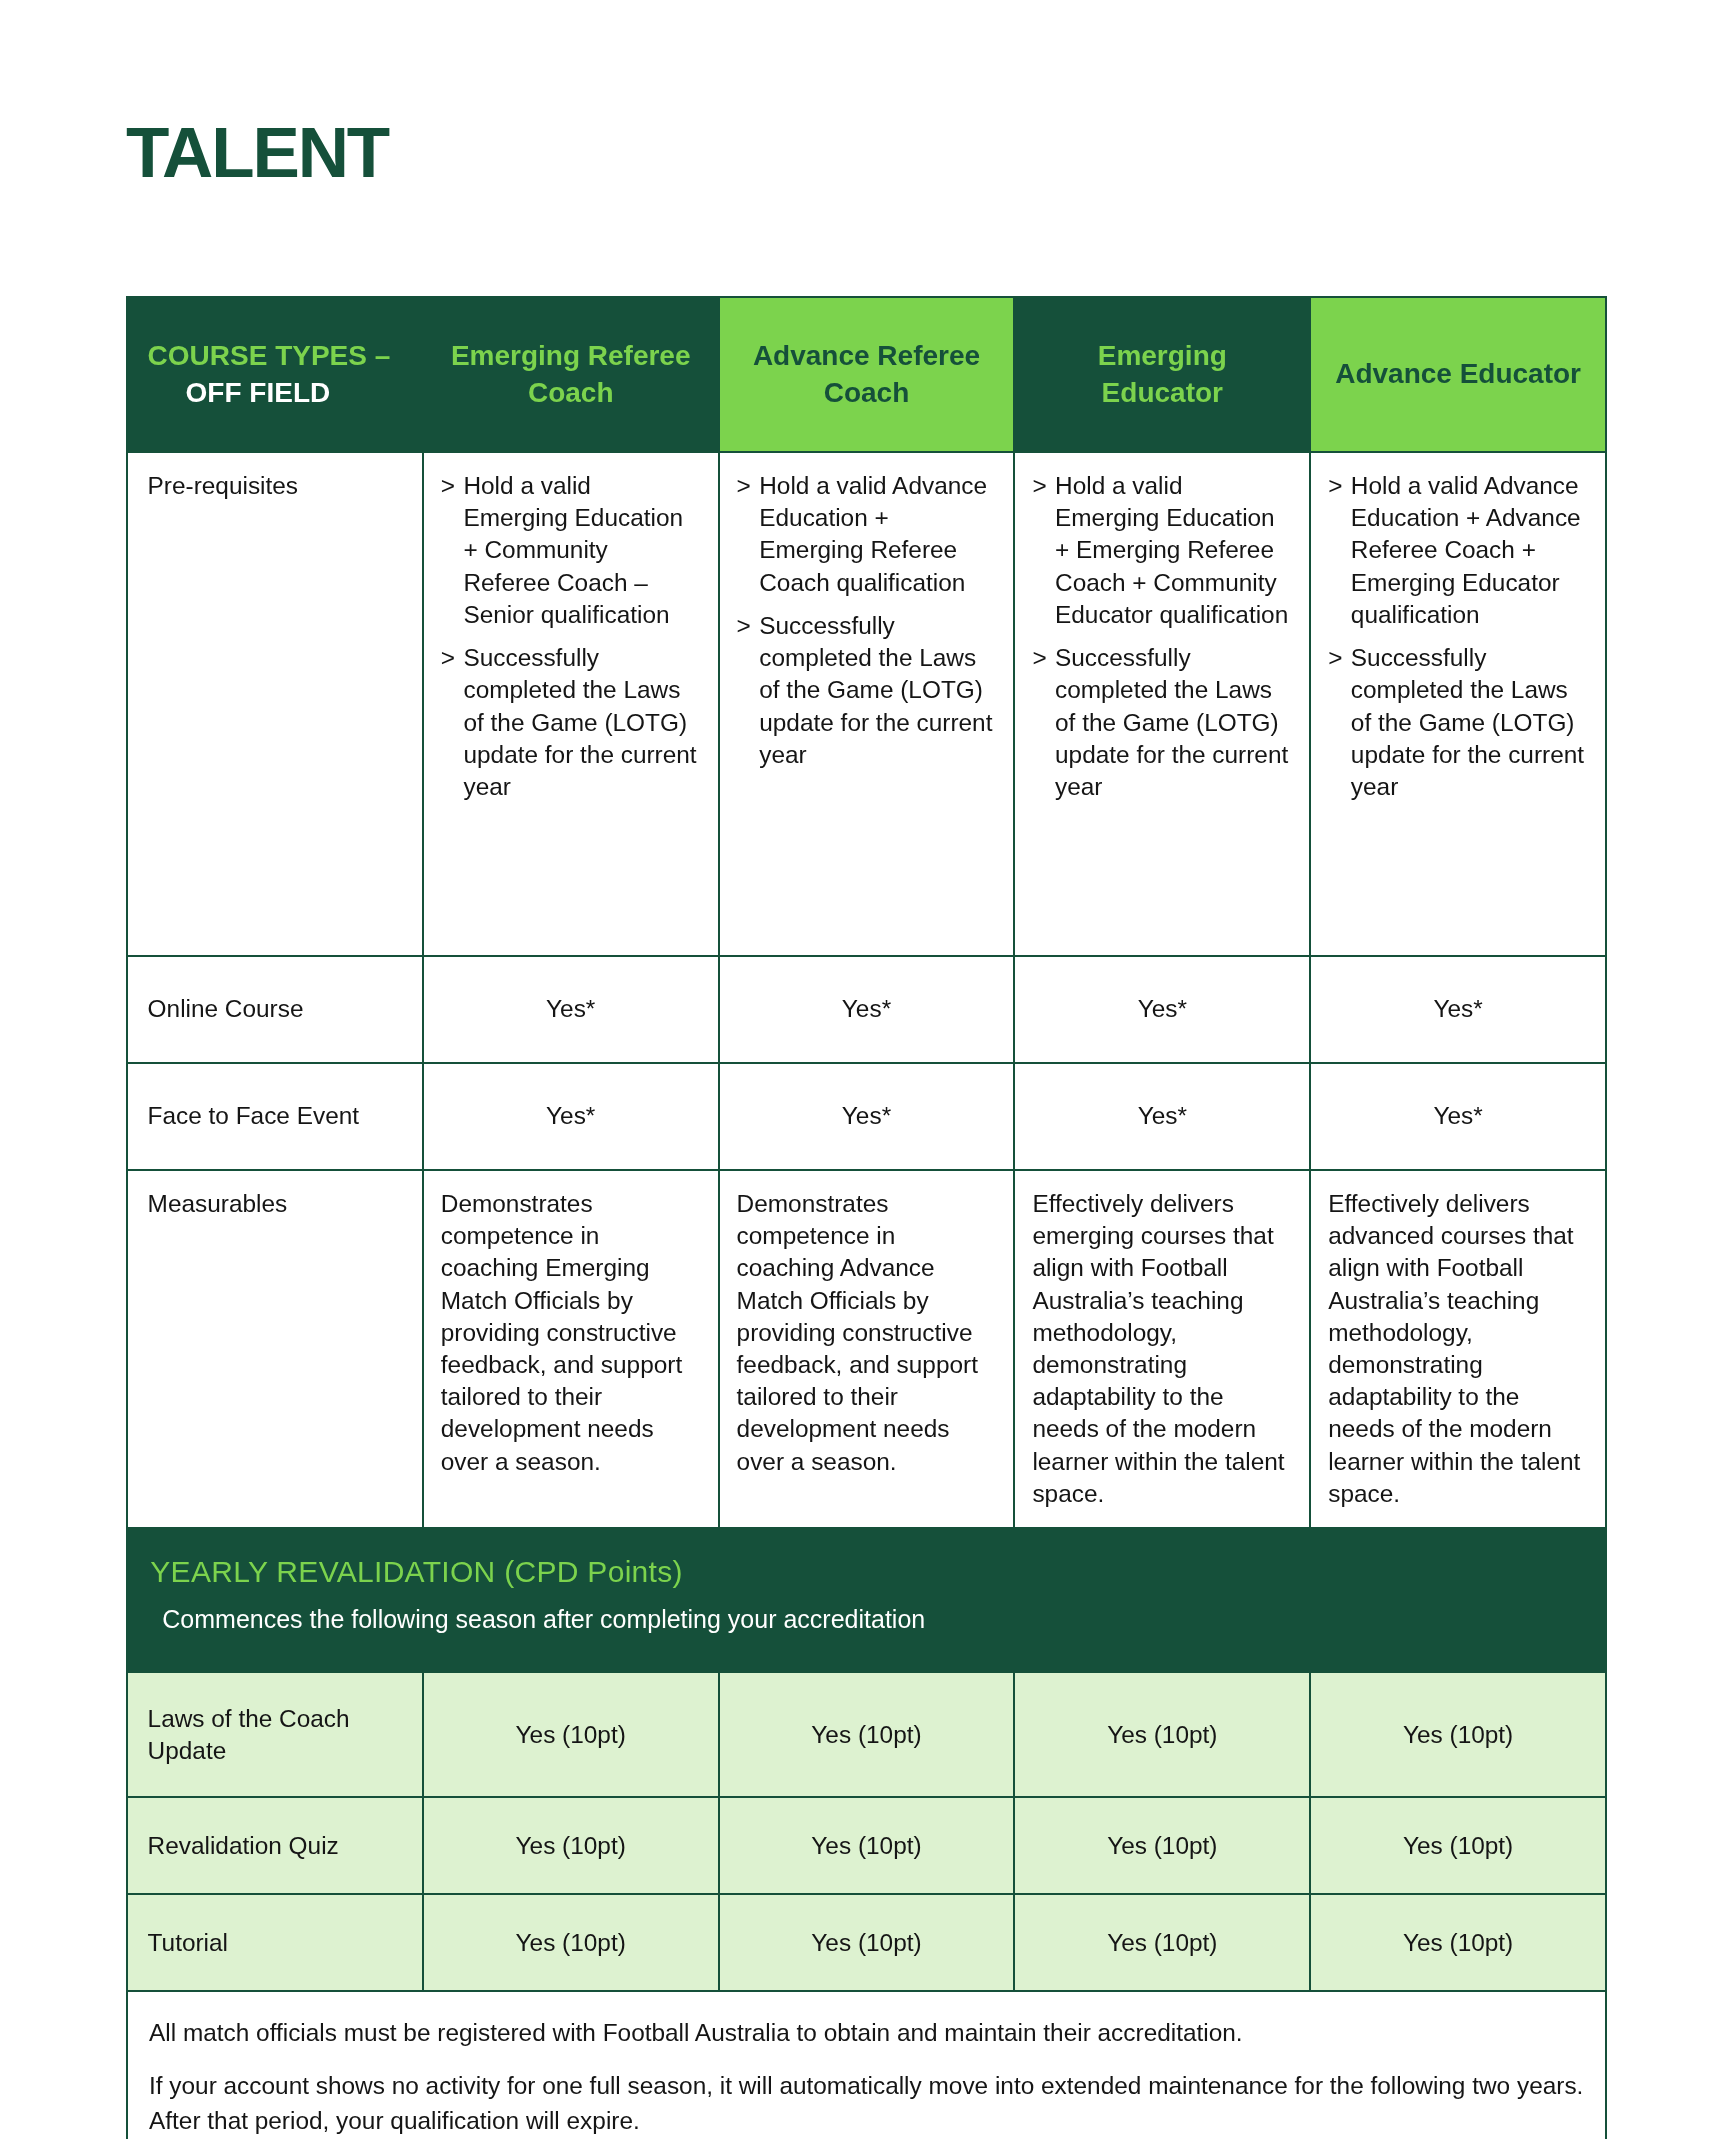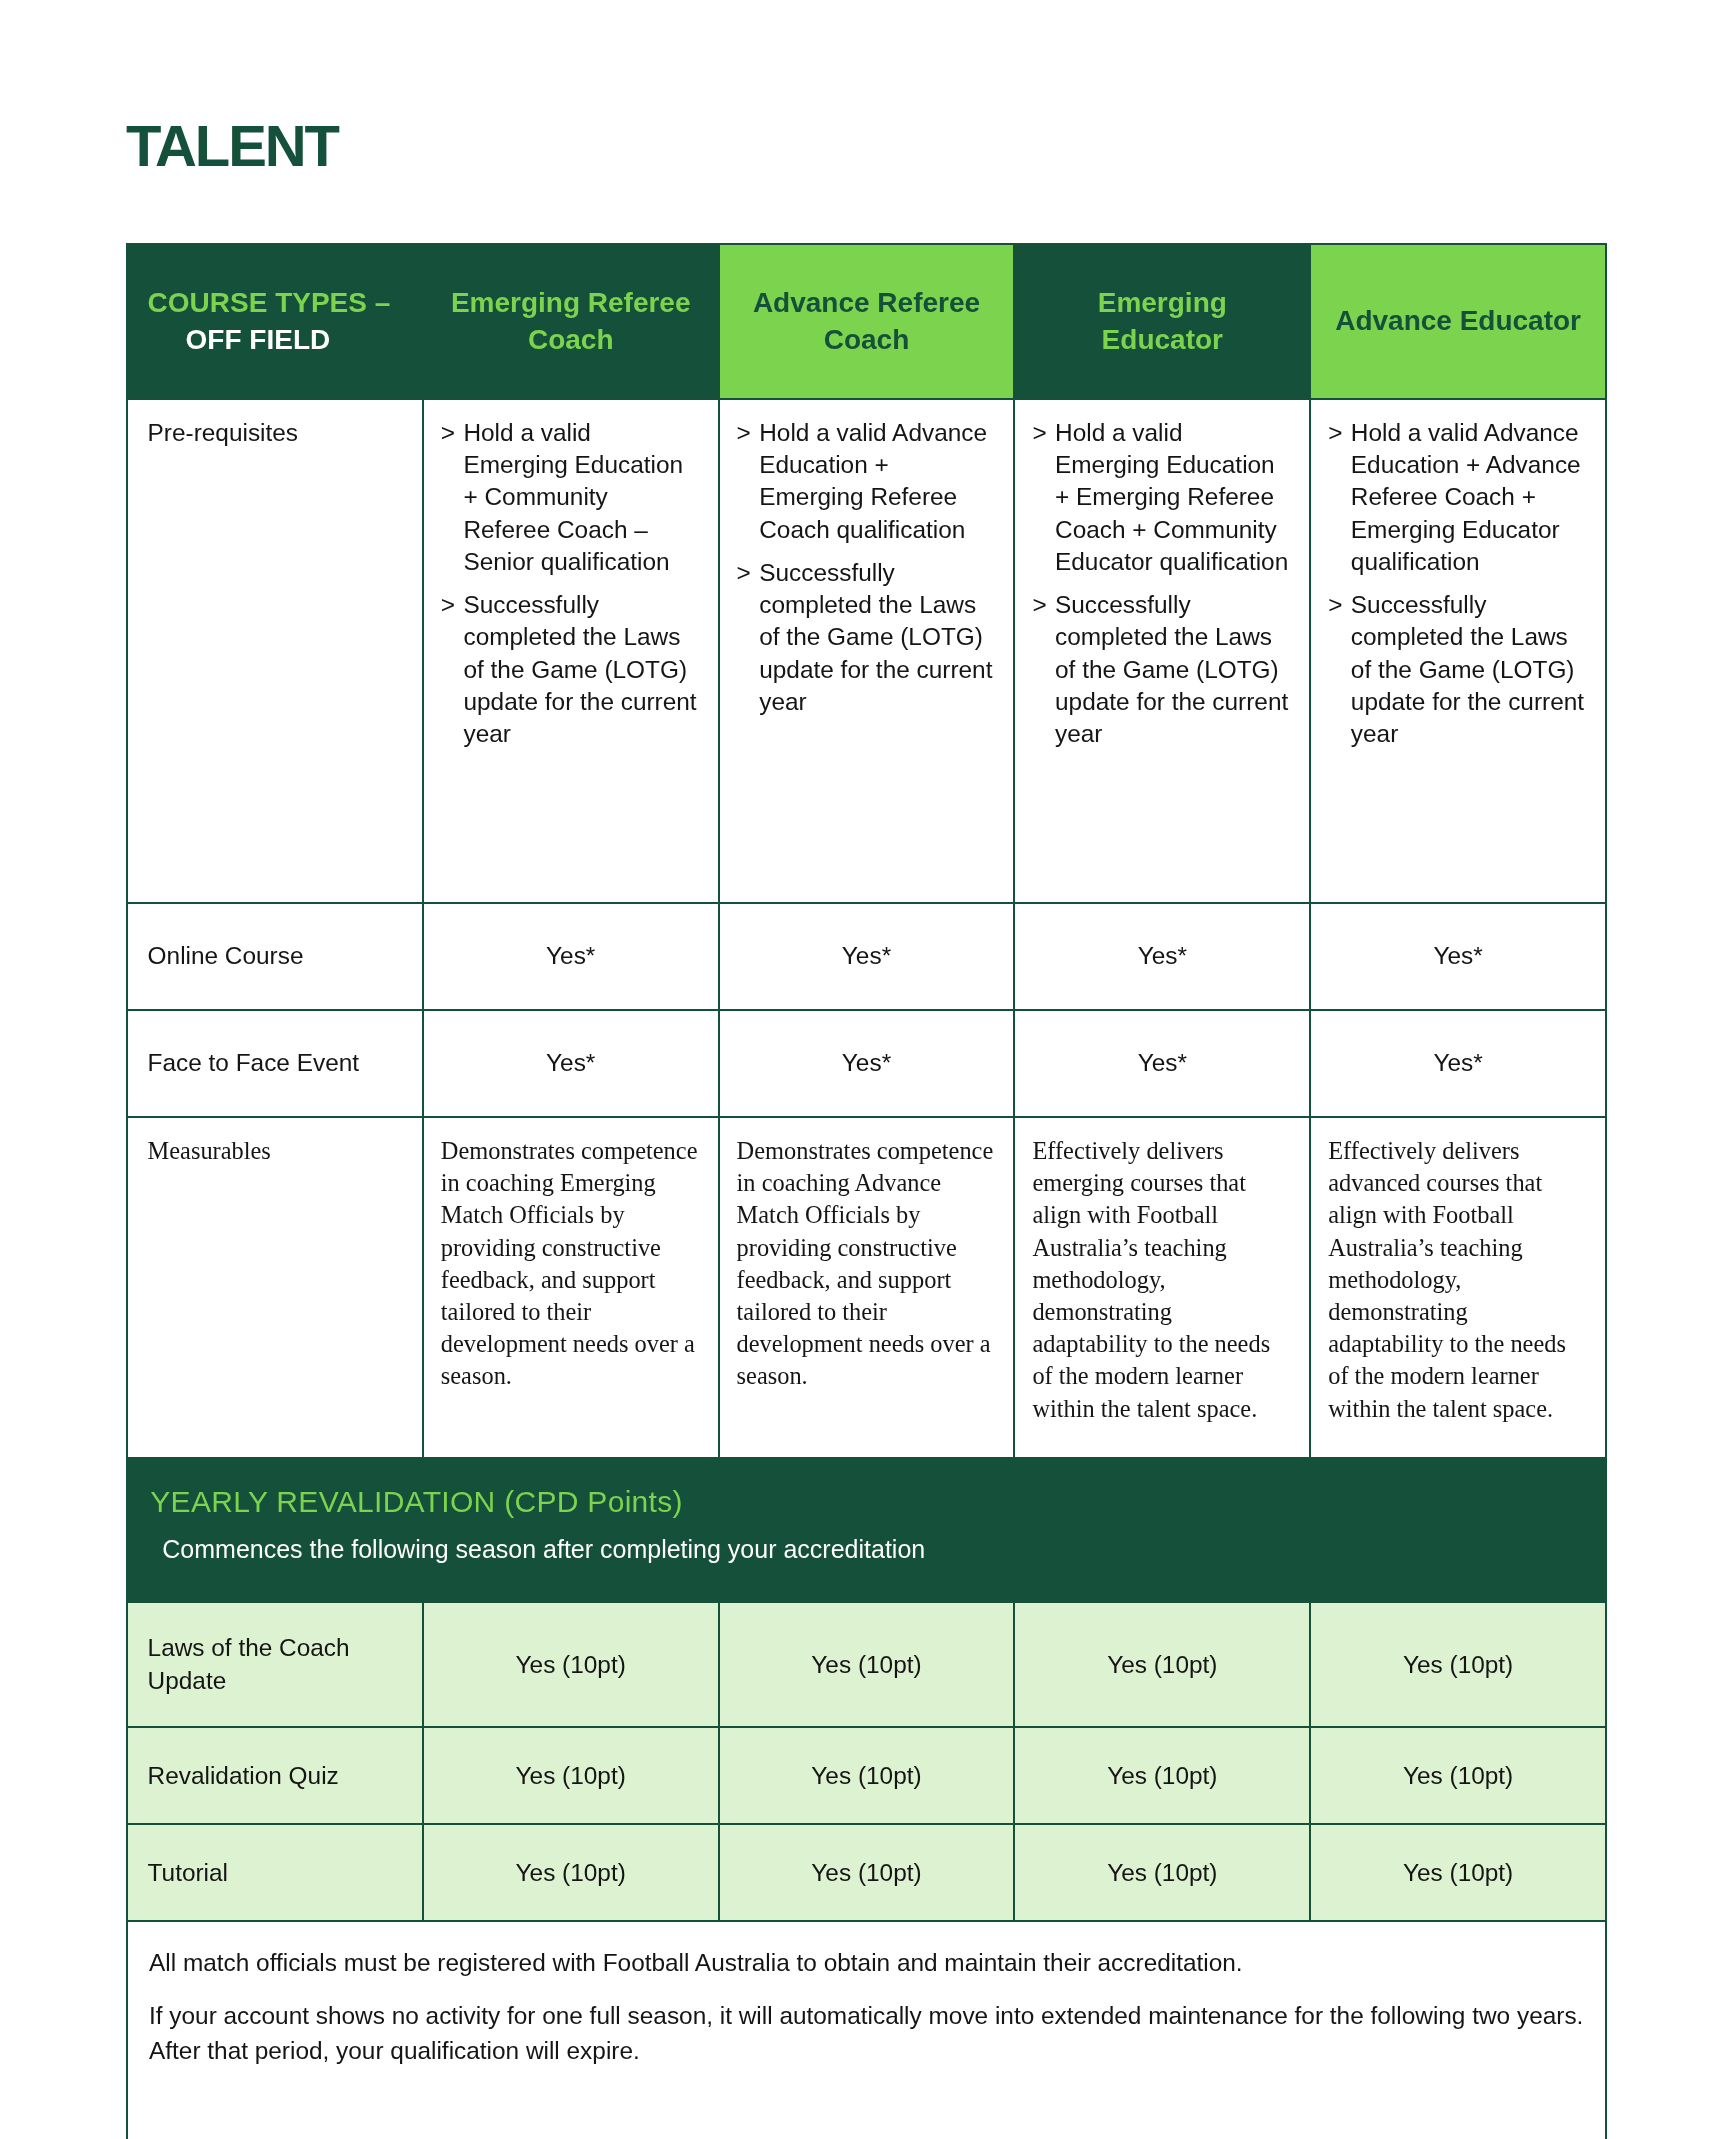--- a/index.html
+++ b/index.html
@@ -11,22 +11,22 @@
   html,body{margin:0;padding:0;}
   body{
     width:1732px;height:2140px;
     background:#ffffff;
     font-family:"Liberation Sans", sans-serif;
     color:var(--ink);
     overflow:hidden;
   }
   .page{padding:117px 126px 0 126px;}
   .title{
-    margin:0 0 68px 0;
-    font-size:58px;
+    margin:0 0 108px 0;
+    font-size:71px;
     font-weight:bold;
     letter-spacing:-2.1px;
     color:var(--dark);
     line-height:1;
   }
   table.course-table{
     width:1481px;
     border-collapse:collapse;
     table-layout:fixed;
   }
@@ -41,21 +41,21 @@
   
   .header-row td{height:117px;padding:18px 19.6px;}
   .th{font-weight:bold;font-size:28px;line-height:1.3;}
   .cell-dark{background:var(--dark);color:var(--bright);}
   .cell-light{background:var(--bright);color:var(--dark);}
   .h-center{text-align:center;}
   .h-line-lt{color:var(--bright);}
   .h-line-wh{color:#ffffff;margin-left:38px;}
   
   .prereq-row td{height:468px;vertical-align:top;}
-  .measurables-row td{height:305px;vertical-align:top;font-family:Liberation Serif, serif;}
+  .measurables-row td{height:305px;vertical-align:top;}
   .label-cell{padding-left:19.6px;}
   .bullet{display:flex;gap:8.4px;}
   .bullet + .bullet{margin-top:11.2px;}
   .bullet-marker{flex:0 0 auto;}
   .bullet-text{flex:1 1 auto;}
   
   .simple-row td{height:71px;}
   .val-cell{text-align:center;}
   
   .banner-cell{background:var(--dark);height:103px;padding:19.6px 22.3px;vertical-align:middle;}

